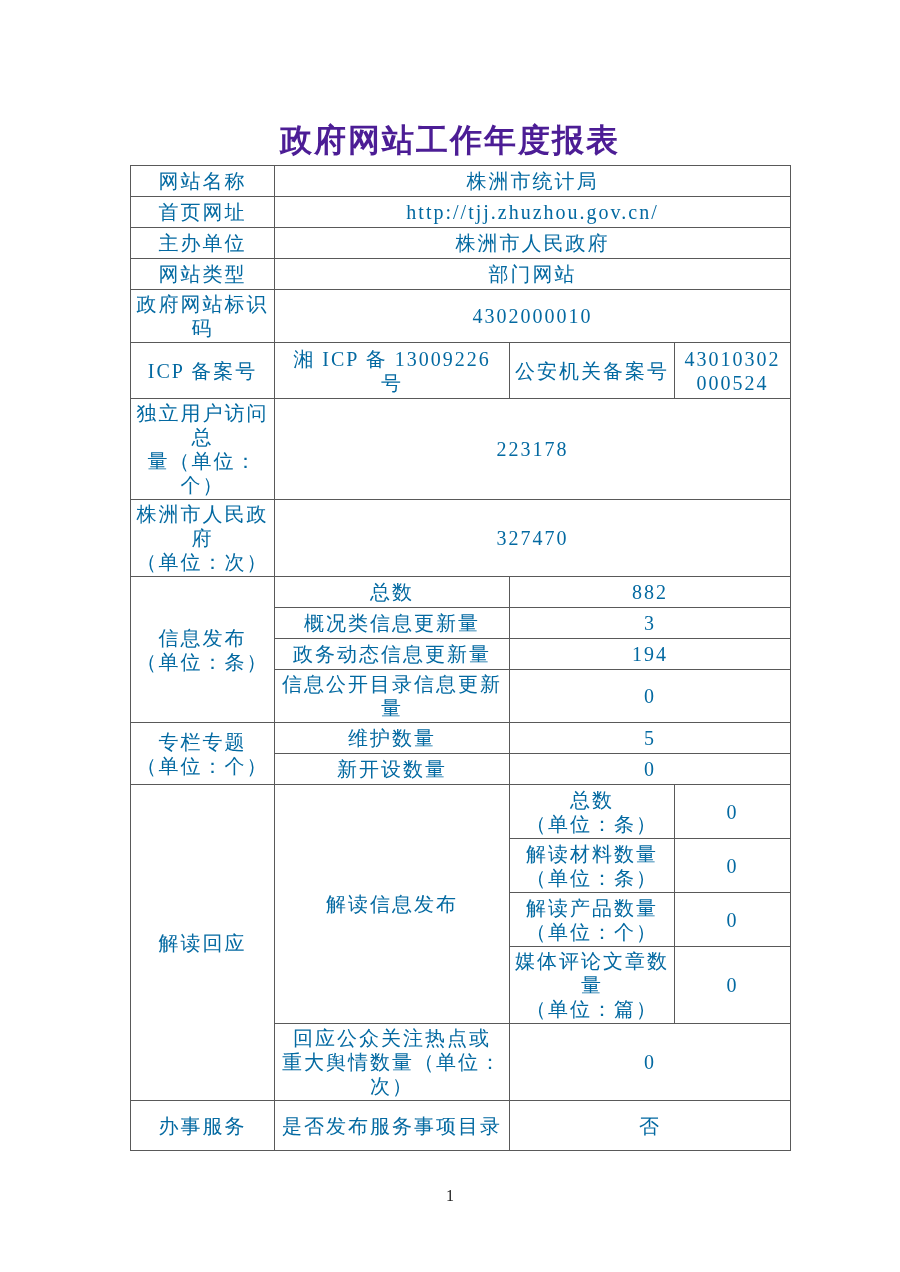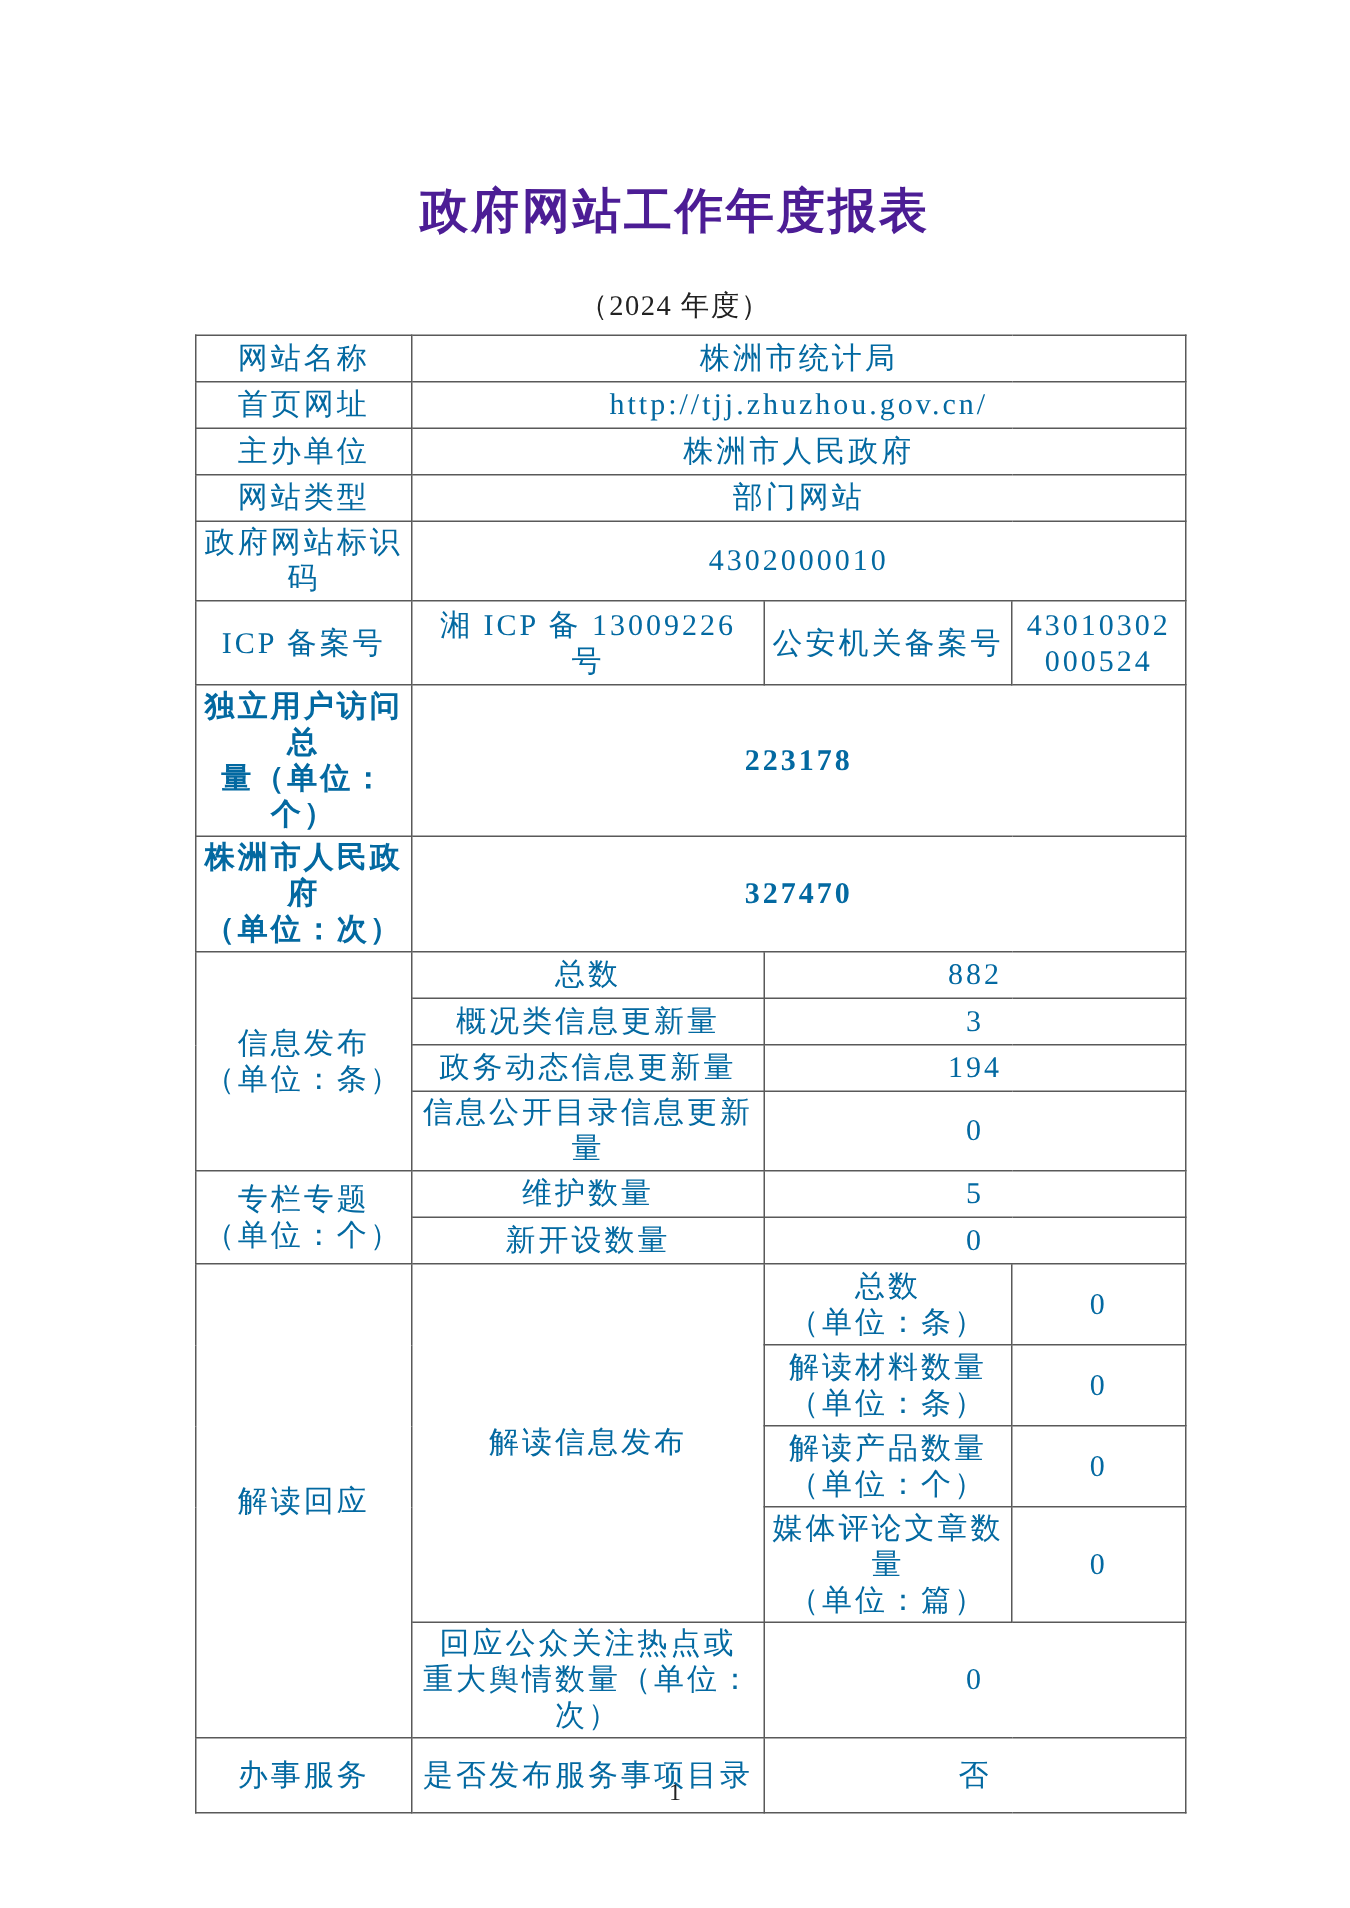--- a/index.html
+++ b/index.html
@@ -53,21 +53,21 @@
     font-size: 20px;
     line-height: 24px;
     letter-spacing: 2px;
     padding: 2px 5px;
     white-space: pre-line;
     color: #0369a1;
     overflow: hidden;
   }
   tr.r31 { height: 31px; }
   tr.r56 { height: 56px; }
-  tr.r55 { height: 72px; font-weight: bold; }
+  tr.r55 { height: 72px; }
   tr.r54 { height: 54px; }
   tr.r72 { height: 72px; padding-left: 32px; }
   tr.r50 { height: 50px; padding-left: 28px; }
   td.wrap { word-break: break-all; letter-spacing: 1px; }
   td.v-bottom { vertical-align: bottom; padding-bottom: 3px; }
   td.v-top { vertical-align: top; padding-top: 8px; }
   .page-number {
     position: absolute;
     left: 0;
     right: 0;
@@ -77,21 +77,20 @@
     line-height: 20px;
     color: #222222;
   }
 </style>
 </head>
 <body>
 
 <div class="page">
 
   <h1 class="title">政府网站工作年度报表</h1>
-  <div class="subtitle">（2024 年度）</div>
 
   <table class="report">
     <colgroup>
       <col style="width:144px">
       <col style="width:235px">
       <col style="width:165px">
       <col style="width:116px">
     </colgroup>
     <tbody>
       <tr class="r31">

